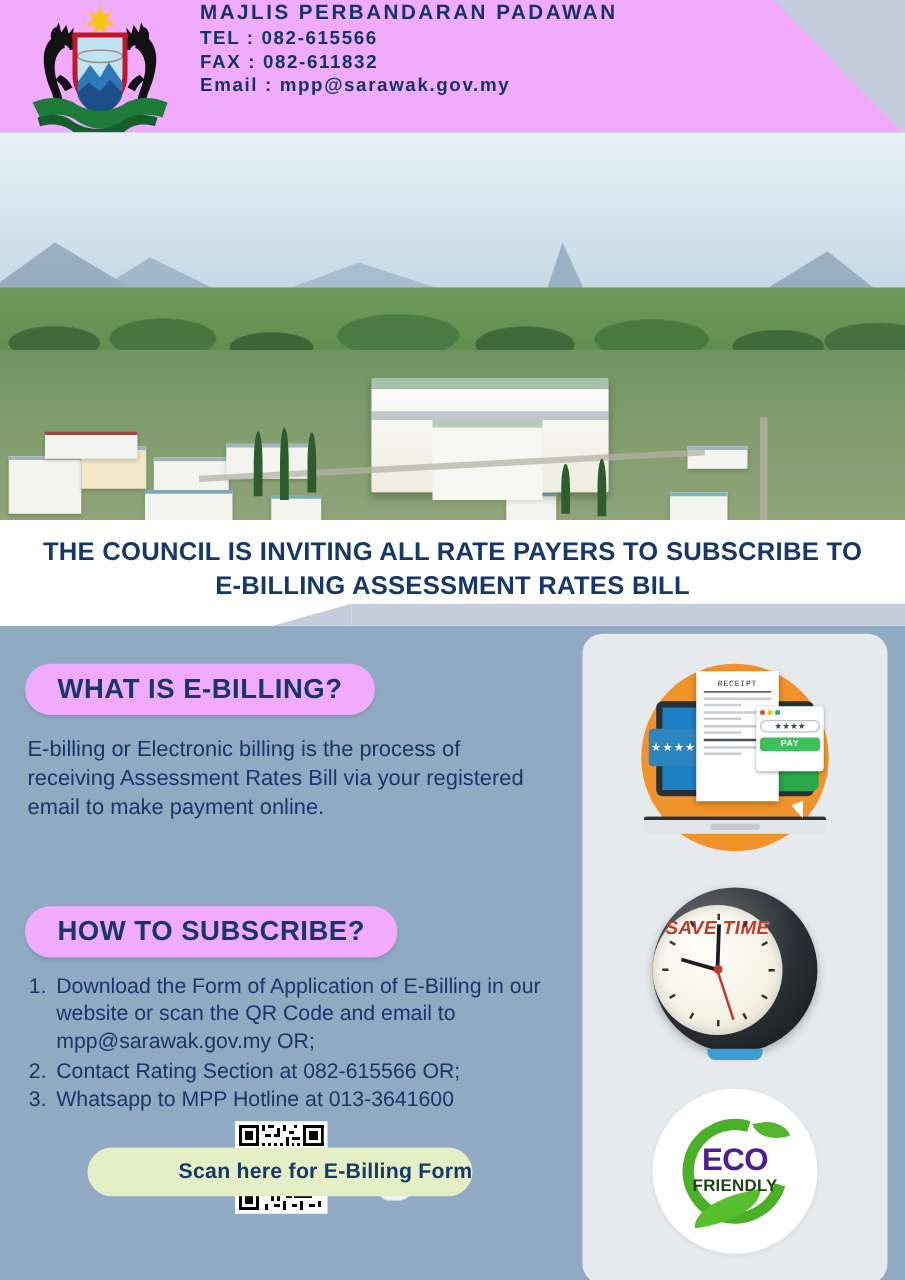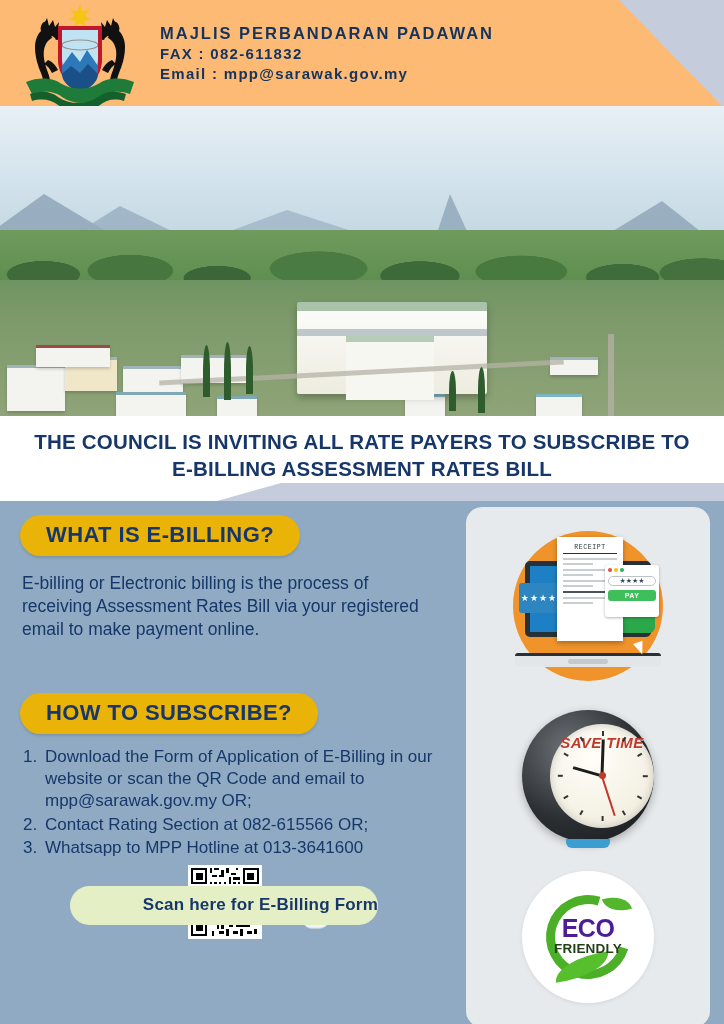--- a/index.html
+++ b/index.html
@@ -17,23 +17,22 @@
     position: relative;
     width: 724px;
     height: 1024px;
     overflow: hidden;
   }
 
   
   .header {
     position: relative;
     height: 106px;
-    background: #fdba74;
+    background: #f0abfc;
     display: flex;
-    align-items: center;
     overflow: hidden;
   }
   .header-corner {
     position: absolute;
     top: 0; right: 0;
     width: 0; height: 0;
     border-left: 105px solid transparent;
     border-top: 108px solid #C5CDDD;
   }
   .logo-wrap {
@@ -290,21 +289,21 @@
     position:absolute; right: 18px; bottom: 26px;
     width:0;height:0;
     border-left:5px solid transparent; border-right:5px solid transparent;
     border-bottom:13px solid #fff; transform: rotate(160deg);
   }
 
   
   .ill-clock {
     width: 132px; height: 132px; border-radius: 50%;
     background: radial-gradient(circle at 35% 30%, #6d7276 0%, #2b2f33 55%, #15181a 100%);
-    display:flex; align-items:center; justify-content:flex-end;
+    display:flex; align-items:center; justify-content:flex-start;
     box-shadow: 0 3px 8px rgba(0,0,0,.28);
   }
   .clock-face{
     width: 104px; height:104px; border-radius:50%;
     background: radial-gradient(circle at 40% 32%, #fffef8 0%, #f3efe2 70%, #e6e1d2 100%);
     position:relative;
     box-shadow: inset 0 0 10px rgba(0,0,0,.18);
   }
   .save-time{
     position:absolute; top: 10px; left:0; right:0;
@@ -365,28 +364,29 @@
 
   
   .left-col {
     position: absolute;
     left: 0; top: 0;
     width: 460px;
     padding: 14px 14px 0 20px;
   }
   .pill-heading{
     display:inline-block;
-    background:#eab308;
+    background:#f0abfc;
     color:#17376A;
     font-size: 22px;
     font-weight: bold;
     letter-spacing: .4px;
     padding: 7px 26px 8px;
     border-radius: 30px;
     box-shadow: 0 2px 3px rgba(0,0,0,.12);
+    margin-top: 16px;
   }
   .para{
     color:#17376A;
     font-size: 17.5px;
     line-height: 1.32;
     margin: 16px 2px 0 2px;
     max-width: 420px;
   }
   .spacer-lg{ height: 52px; }
   ol.steps{
@@ -461,20 +461,21 @@
 
         <ellipse cx="80" cy="45" rx="18" ry="5" fill="none" stroke="#7a3a20" stroke-width="1.2" opacity=".5"></ellipse>
 
         <path d="M26 82 c14 -6 28 -4 36 2 c10 6 26 6 36 0 c8 -6 22 -8 36 -2 l-4 12 c-12 -4 -22 -2 -28 3 c-12 8 -28 8 -40 0 c-6 -5 -18 -7 -30 -3 z" fill="#1E7B3A"></path>
         <path d="M30 94 c12 -4 22 -2 28 3 c12 8 28 8 40 0 c6 -5 16 -7 28 -3 l-2 7 c-10 -3 -18 -1 -24 4 c-12 8 -30 8 -42 0 c-6 -5 -16 -7 -26 -4 z" fill="#14602C"></path>
       </svg>
     </div>
 
     <div class="header-text">
       <div class="header-title">MAJLIS PERBANDARAN PADAWAN</div>
+      <div class="header-line">TEL : 082-615566</div>
       <div class="header-line">FAX : 082-611832</div>
       <div class="header-line">Email : mpp@sarawak.gov.my</div>
     </div>
   </div>
 
   <div class="photo">
     <div class="sky"></div>
     <div class="mtn mtn-a"></div>
     <div class="mtn mtn-b"></div>
     <div class="mtn mtn-c"></div>

